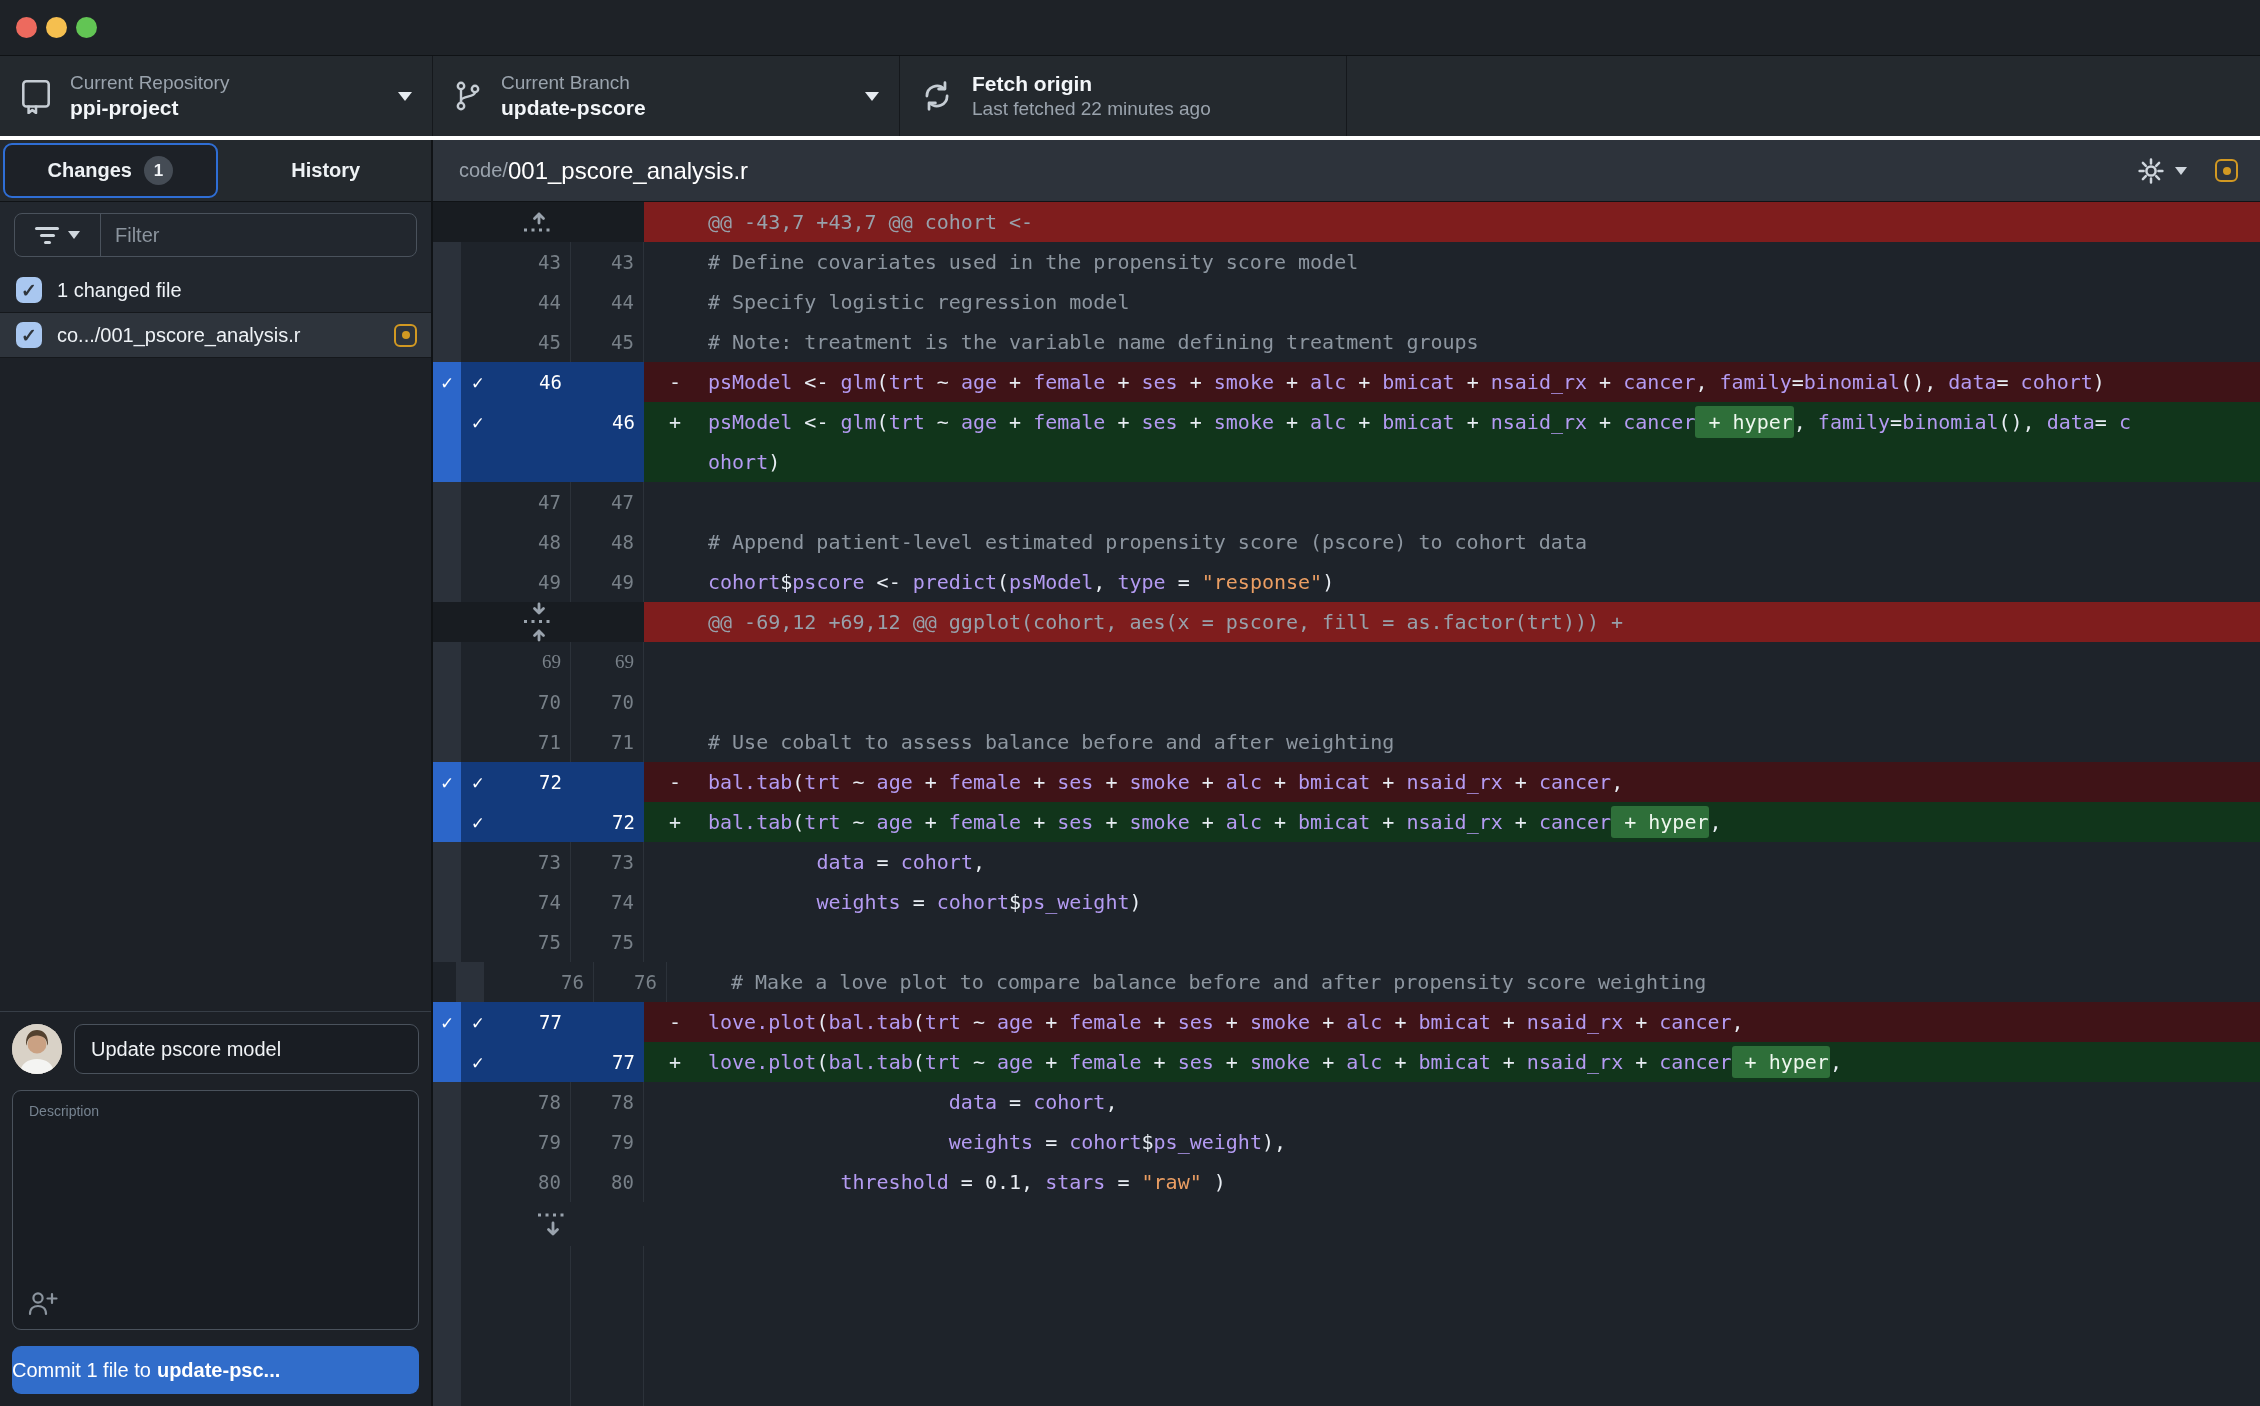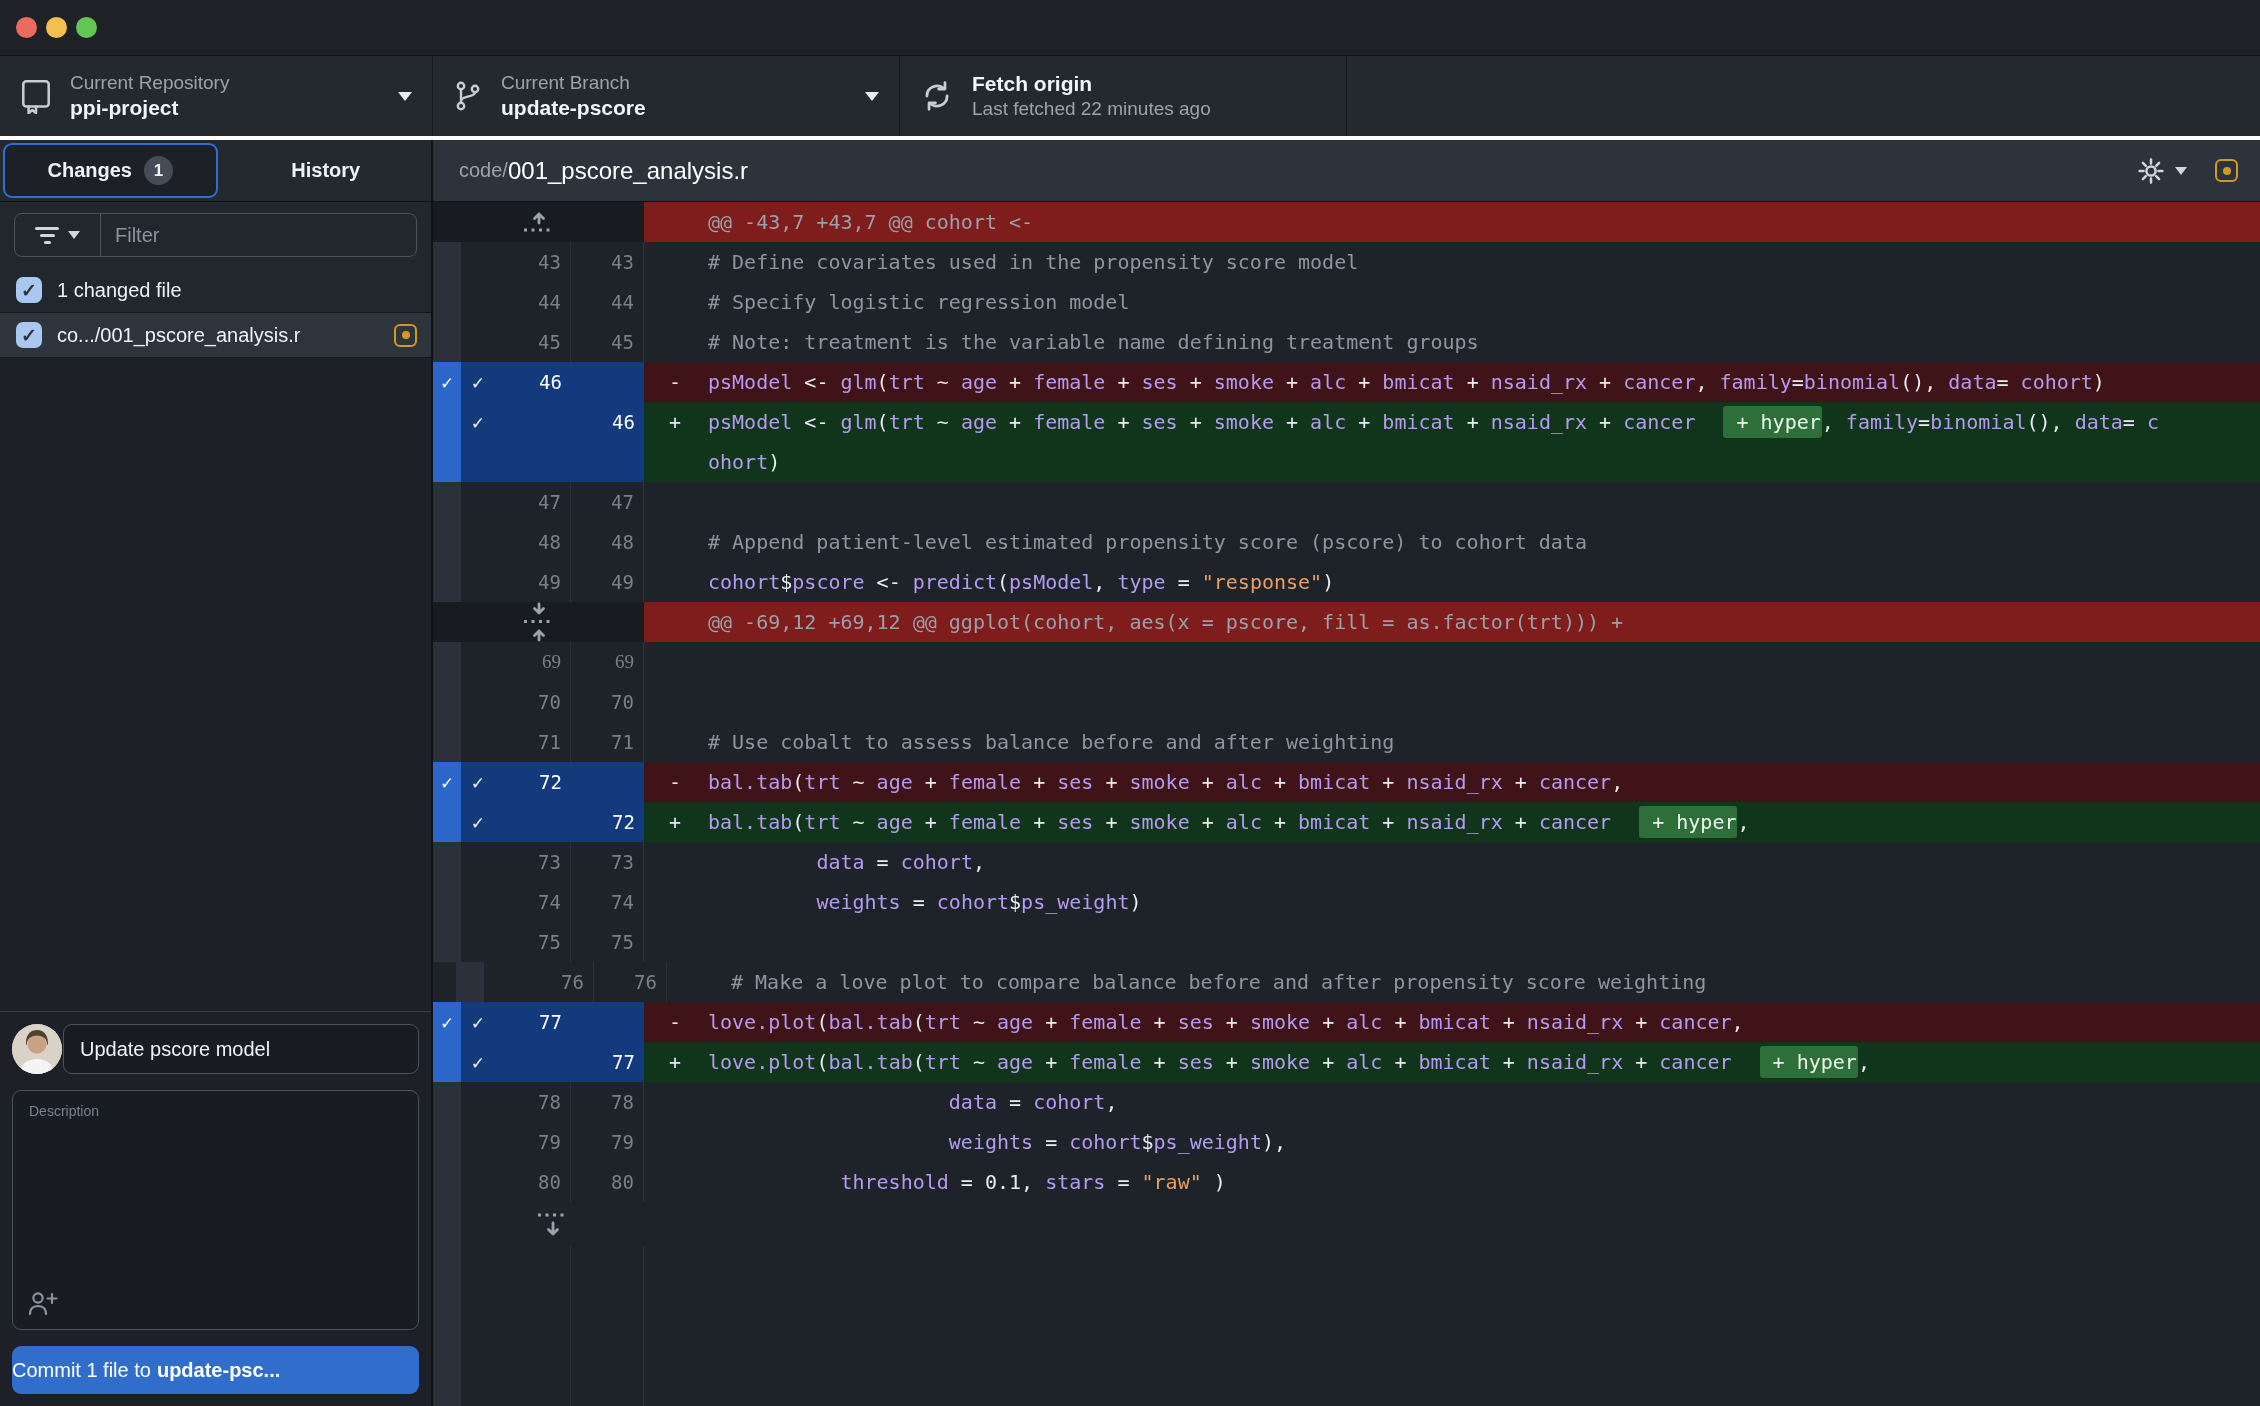--- a/index.html
+++ b/index.html
@@ -52,21 +52,21 @@
   .flines i:nth-child(1){ width:24px; } .flines i:nth-child(2){ width:15px; } .flines i:nth-child(3){ width:7px; }
   .filter-box input { flex:1; background:transparent; border:none; outline:none; color:#e6edf3; font-size:20px; padding:0 14px; font-family:"Liberation Sans", sans-serif; }
   .filter-box input::placeholder { color:#8b949e; }
   .checkbox { width:26px; height:26px; border-radius:7px; background:#a9c7f0; color:#2f353c; font-size:19px; font-weight:700; display:flex; align-items:center; justify-content:center; flex:none; cursor:pointer; }
   .changed-row { height:44px; display:flex; align-items:center; gap:15px; padding:0 16px; color:#eef2f6; font-size:20px; }
   .file-row { height:46px; display:flex; align-items:center; gap:15px; padding:0 14px 0 16px; background:#2e343c; border-top:1px solid #15181c; border-bottom:1px solid #15181c; color:#eef2f6; font-size:20px; cursor:pointer; }
   .file-name { flex:1; white-space:nowrap; overflow:hidden; }
   .sb-spacer { flex:1; background:#1d2127; }
 
   .commit-form { background:#1d2127; border-top:1px solid #373e47; padding:12px; display:flex; flex-direction:column; gap:16px; }
-  .cf-row1 { display:flex; align-items:flex-start; gap:1px; }
+  .cf-row1 { display:flex; align-items:flex-start; gap:12px; }
   .avatar { width:50px; height:50px; border-radius:50%; overflow:hidden; flex:none; background:#d9d2c7; }
   .summary-input { flex:1; height:50px; background:#191d23; border:1.5px solid #4a525c; border-radius:9px; color:#f0f3f6; font-size:20px; padding:0 16px; outline:none; font-family:"Liberation Sans", sans-serif; }
   .description { height:240px; background:#191d23; border:1.5px solid #4a525c; border-radius:9px; position:relative; }
   .description textarea { width:100%; height:100%; background:transparent; border:none; outline:none; resize:none; color:#737373; font-size:14px; padding:12px 16px; font-family:"Liberation Sans", sans-serif; }
   .description textarea::placeholder { color:#768390; }
   .coauthor { position:absolute; left:14px; bottom:12px; cursor:pointer; }
   .commit-btn { height:48px; background:#316dca; border:none; border-radius:9px; color:#fff; font-size:20px; display:flex; align-items:center; cursor:pointer; font-family:"Liberation Sans", sans-serif; }
   .commit-btn b { font-weight:700; margin-left:6px; }
 
   
@@ -87,21 +87,21 @@
 
   .drow.del .g-strip, .drow.add .g-strip { background:#2c66c9; cursor:pointer; }
   .drow.del .g-old, .drow.del .g-new, .drow.add .g-old, .drow.add .g-new { background:#133a7c; border-right:none; color:#fff; cursor:pointer; }
   .drow.del .code { background:#3f1317; }
   .drow.add .code { background:#11351b; }
 
   .seg-p { color:#b49bf2; }
   .seg-w { color:#e8edf3; }
   .seg-c { color:#8d96a0; }
   .seg-o { color:#eb9e63; }
-  .seg-h { background:#2e6f39; color:#eef7ee; border-radius:3px; padding:4px 1px;margin-left:28px; }
+  .seg-h { background:#2e6f39; color:#eef7ee; border-radius:3px; padding:4px 1px; }
 
   .diff-rest { flex:1; display:grid; grid-template-columns:28px 110px 73px 1fr; }
   .diff-rest .g-old, .diff-rest .g-new { height:100%; }
   svg { display:block; }
 </style>
 </head>
 <body>
 
 <div class="app">
 

